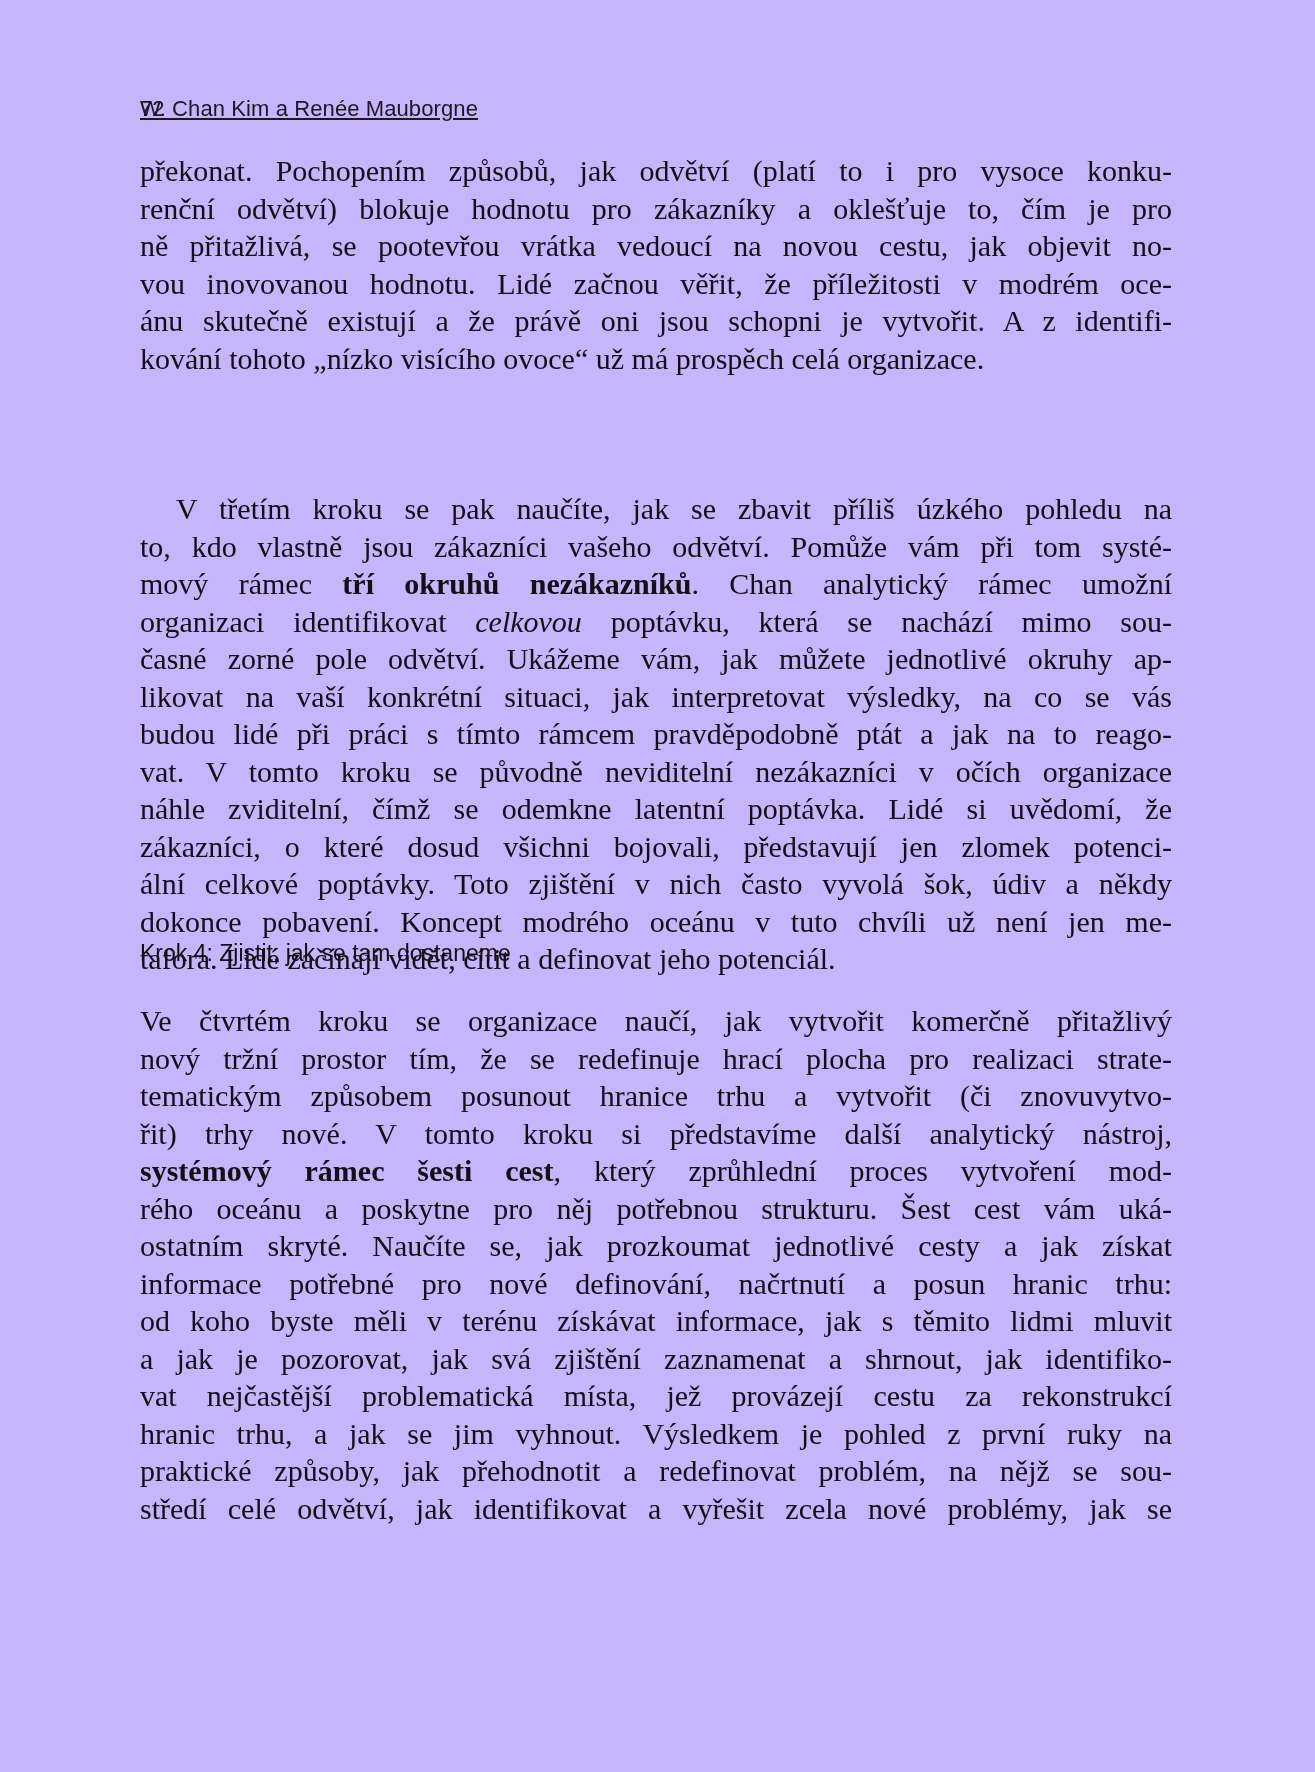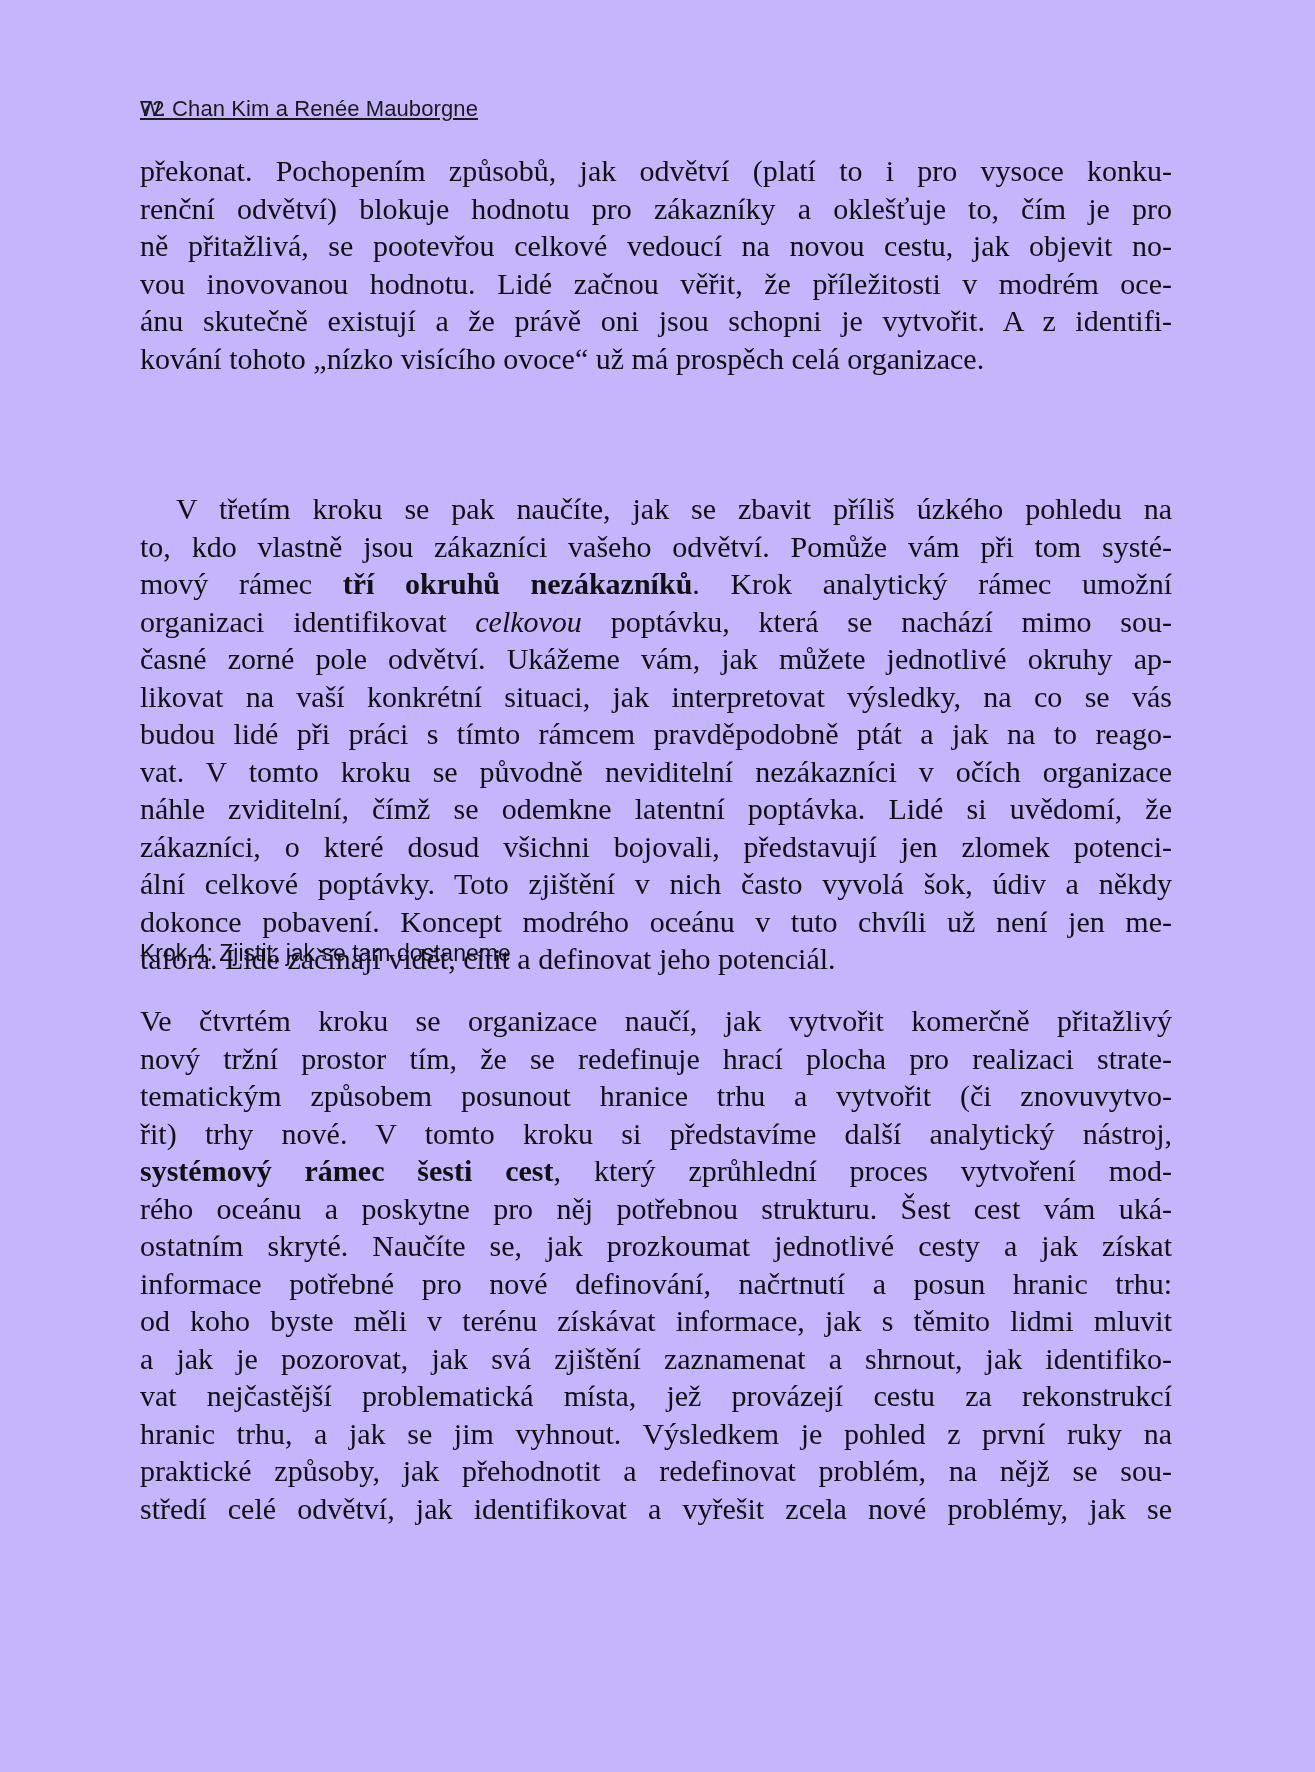--- a/index.html
+++ b/index.html
@@ -95,30 +95,30 @@
 <div class="page">
 
   <div class="running-head">
     <span class="page-number">72</span>
     <span class="running-title">W. Chan Kim a Renée Mauborgne</span>
   </div>
 
   <div class="body-text para1">
     <span class="line">překonat. Pochopením způsobů, jak odvětví (platí to i pro vysoce konku-</span>
     <span class="line">renční odvětví) blokuje hodnotu pro zákazníky a oklešťuje to, čím je pro</span>
-    <span class="line">ně přitažlivá, se pootevřou celkové vedoucí na novou cestu, jak objevit no-</span>
+    <span class="line">ně přitažlivá, se pootevřou vrátka vedoucí na novou cestu, jak objevit no-</span>
     <span class="line">vou inovovanou hodnotu. Lidé začnou věřit, že příležitosti v modrém oce-</span>
     <span class="line">ánu skutečně existují a že právě oni jsou schopni je vytvořit. A z identifi-</span>
     <span class="line last">kování tohoto „nízko visícího ovoce“ už má prospěch celá organizace.</span>
   </div>
 
   <div class="body-text para2">
     <span class="line indent">V třetím kroku se pak naučíte, jak se zbavit příliš úzkého pohledu na</span>
     <span class="line">to, kdo vlastně jsou zákazníci vašeho odvětví. Pomůže vám při tom systé-</span>
-    <span class="line"><span>mový rámec </span><b>tří okruhů nezákazníků</b><span>. Krok analytický rámec umožní</span></span>
+    <span class="line"><span>mový rámec </span><b>tří okruhů nezákazníků</b><span>. Chan analytický rámec umožní</span></span>
     <span class="line"><span>organizaci identifikovat </span><i>celkovou</i><span> poptávku, která se nachází mimo sou-</span></span>
     <span class="line">časné zorné pole odvětví. Ukážeme vám, jak můžete jednotlivé okruhy ap-</span>
     <span class="line">likovat na vaší konkrétní situaci, jak interpretovat výsledky, na co se vás</span>
     <span class="line">budou lidé při práci s tímto rámcem pravděpodobně ptát a jak na to reago-</span>
     <span class="line">vat. V tomto kroku se původně neviditelní nezákazníci v očích organizace</span>
     <span class="line">náhle zviditelní, čímž se odemkne latentní poptávka. Lidé si uvědomí, že</span>
     <span class="line">zákazníci, o které dosud všichni bojovali, představují jen zlomek potenci-</span>
     <span class="line">ální celkové poptávky. Toto zjištění v nich často vyvolá šok, údiv a někdy</span>
     <span class="line">dokonce pobavení. Koncept modrého oceánu v tuto chvíli už není jen me-</span>
     <span class="line last">tafora. Lidé začínají vidět, cítit a definovat jeho potenciál.</span>

